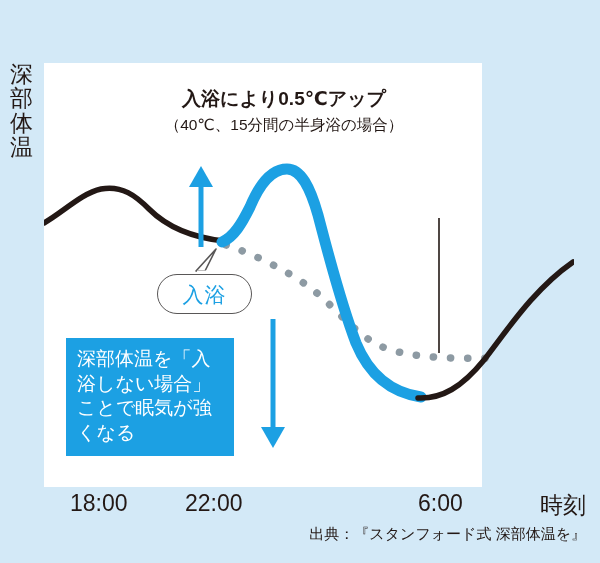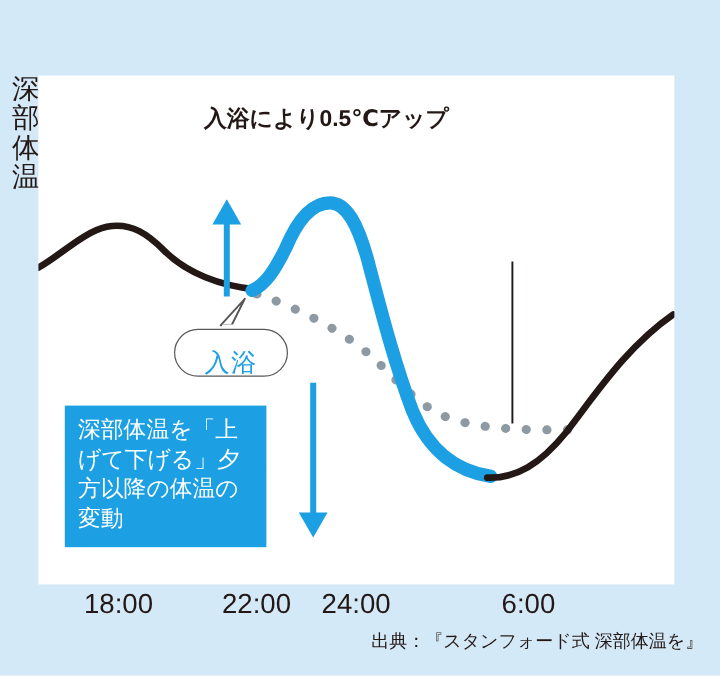--- a/index.html
+++ b/index.html
@@ -26,22 +26,22 @@
     width:34px;
     font-size:23px;line-height:1.06;
     letter-spacing:0px;
     color:#231815;
     text-align:left;
     word-break:break-all;
   }
 
   
   #plot{
-    position:absolute;left:32px;top:63px;
-    width:530px;height:424px;
+    position:absolute;left:44px;top:63px;
+    width:438px;height:424px;
     background:#ffffff;
   }
   #plot svg{position:absolute;left:0;top:0;width:530px;height:424px;display:block;}
 
   
   .anno{position:absolute;color:#231815;}
 
   #bath-note{
     left:95px;top:23px;width:290px;
     text-align:center;
@@ -59,21 +59,21 @@
     font-size:17px;font-weight:bold;line-height:1.36;
   }
 
   
   #bath-bubble{
     position:absolute;left:113px;top:211px;
     width:95px;height:40px;
     border:1.6px solid #595757;border-radius:20px;
     background:#ffffff;
     box-sizing:border-box;
-    display:flex;align-items:flex-end;justify-content:center;
+    display:flex;align-items:center;justify-content:center;
     z-index:6;
   }
   #bath-bubble span{
     font-size:21px;color:#1ca0e3;letter-spacing:1px;line-height:1;
   }
 
   
   #sleep-callout{
     position:absolute;left:22px;top:275px;
     width:168px;
@@ -136,32 +136,33 @@
       <line x1="395" y1="155" x2="395" y2="290" stroke="#231815" stroke-width="1.6"></line>
 
       <path d="M 161 208 L 172 186 L 152 208 Z" fill="#ffffff" stroke="#595757" stroke-width="1.6" stroke-linejoin="round"></path>
       <path d="M 153 209 L 170 209" stroke="#ffffff" stroke-width="3"></path>
 
       <polygon points="168,318 190,330 168,342" fill="#1ca0e3"></polygon>
     </svg>
 
     <div class="anno" id="bath-note">
       <div class="main">入浴により0.5℃アップ</div>
+      <div class="sub">（40℃、15分間の半身浴の場合）</div>
     </div>
 
 
     <div id="bath-bubble">
       <span>入浴</span>
     </div>
 
-    <div id="sleep-callout">深部体温を「上げて下げる」夕方以降の体温の変動</div>
+    <div id="sleep-callout">深部体温を「入浴しない場合」ことで眠気が強くなる</div>
 
   </div>
 
   <div class="xtick" style="left:70px;">18:00</div>
   <div class="xtick" style="left:185px;">22:00</div>
-  <div class="xtick" style="left:268px;">24:00</div>
   <div class="xtick" style="left:418px;text-align:right;">6:00</div>
 
+  <div id="xaxis-title">時刻</div>
 
   <div id="source">出典：『スタンフォード式 深部体温を』</div>
 
 </div>
 
 </body></html>

